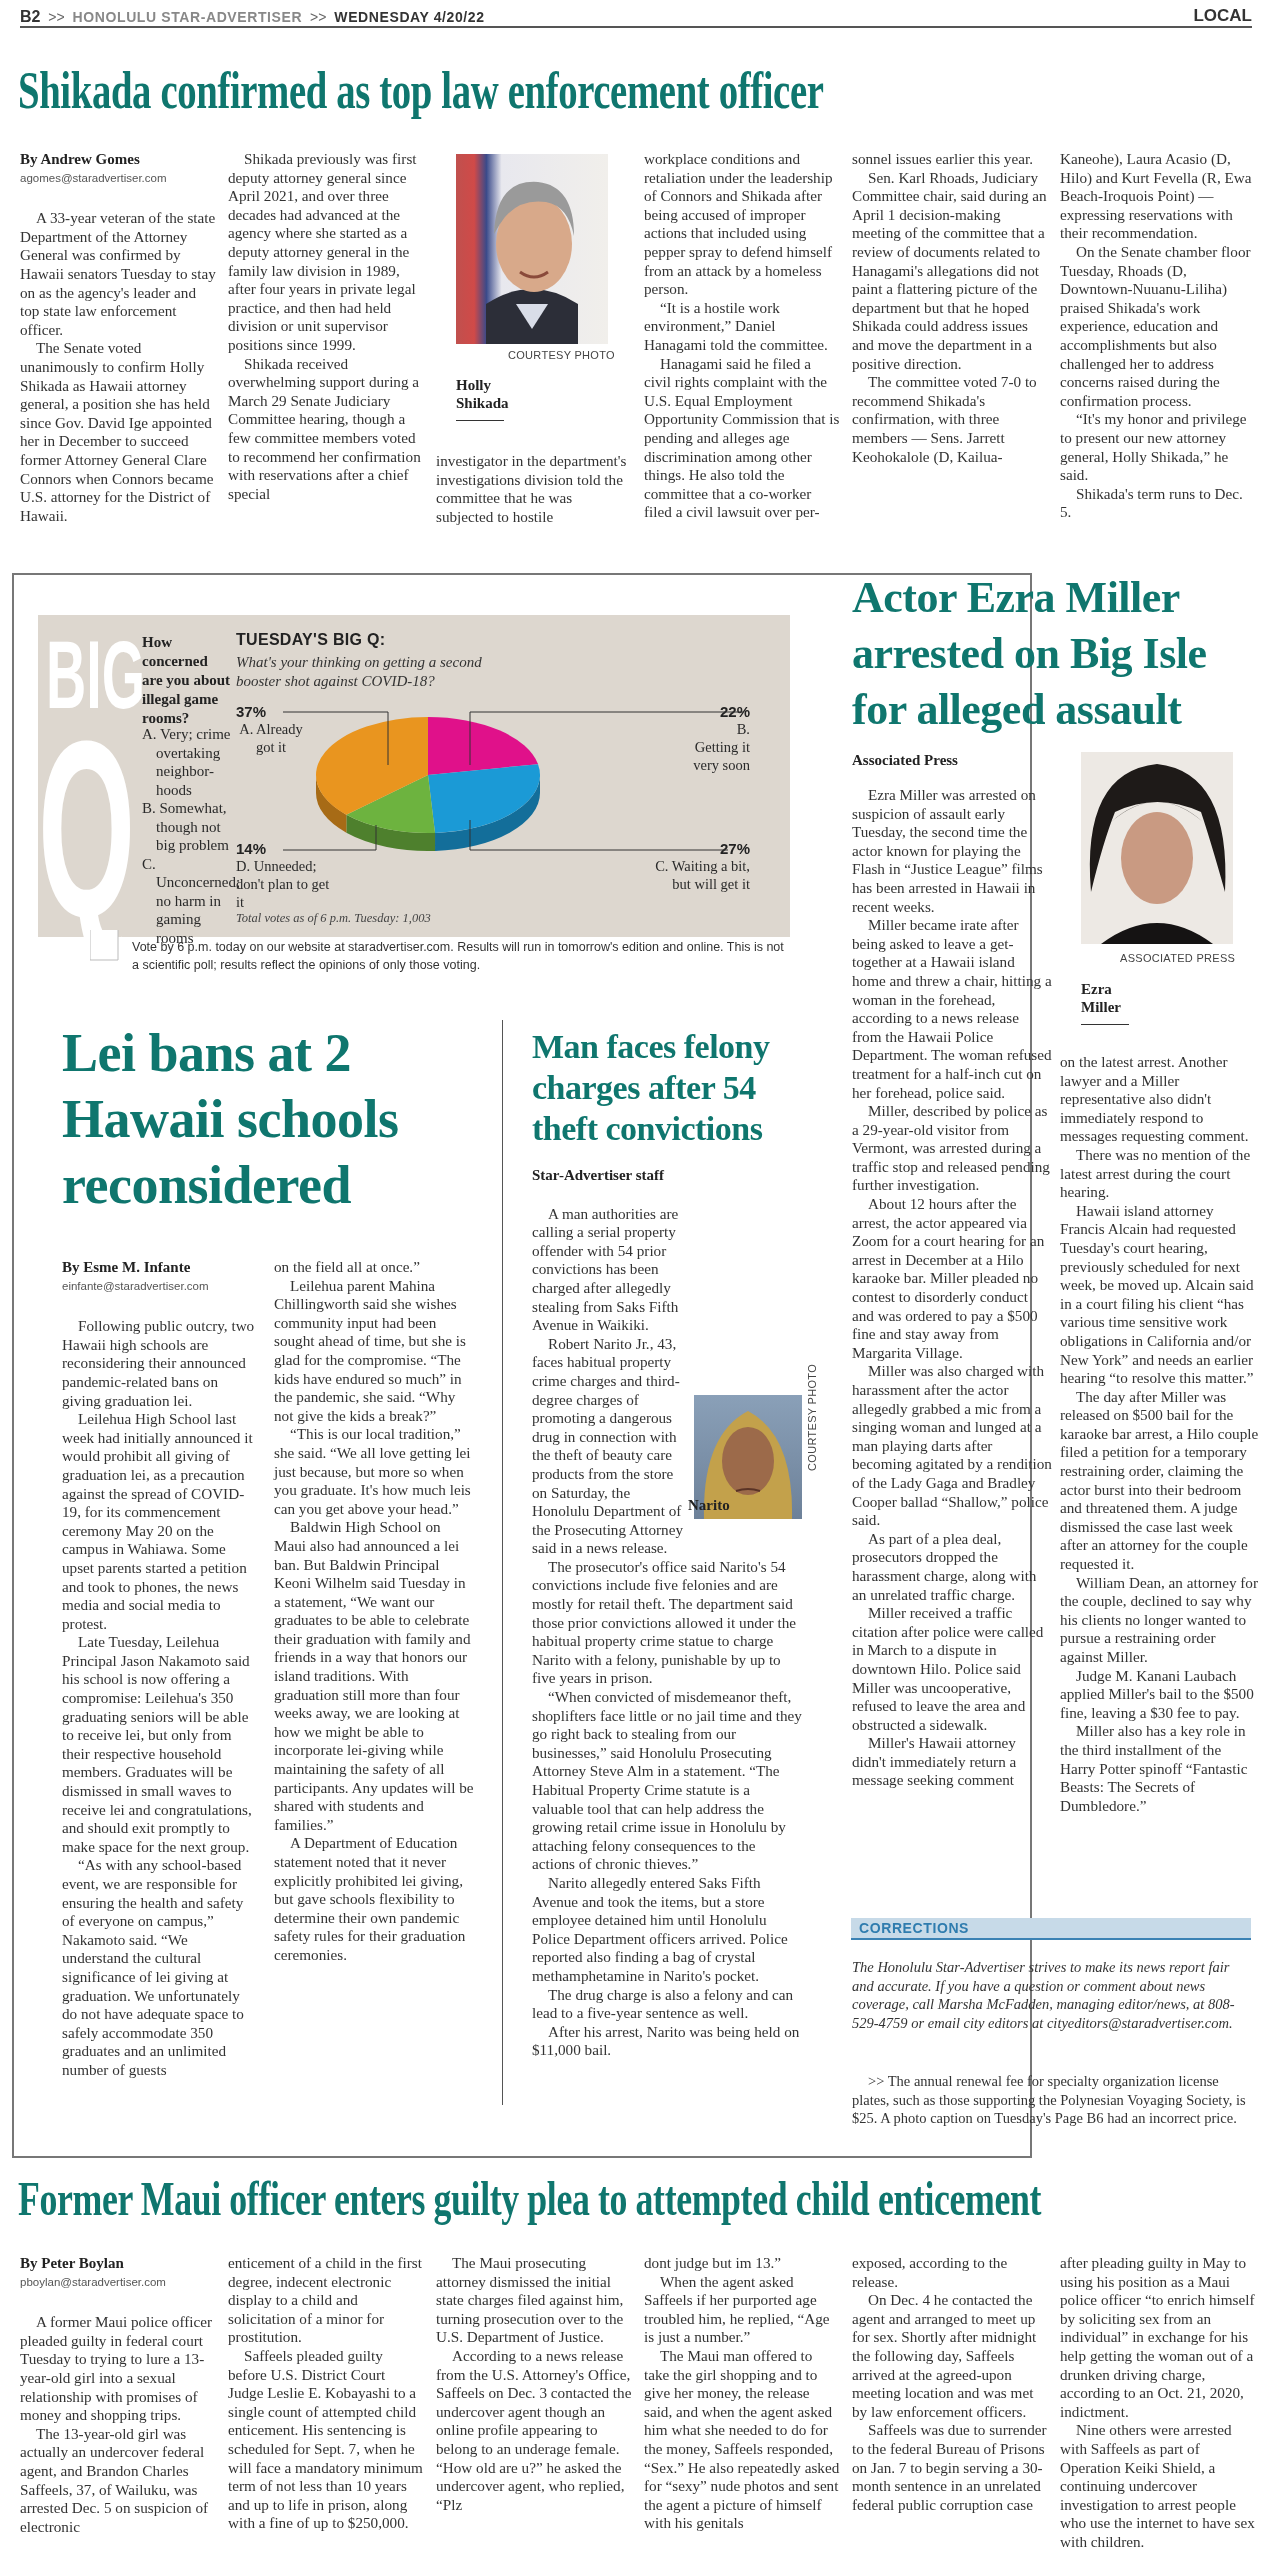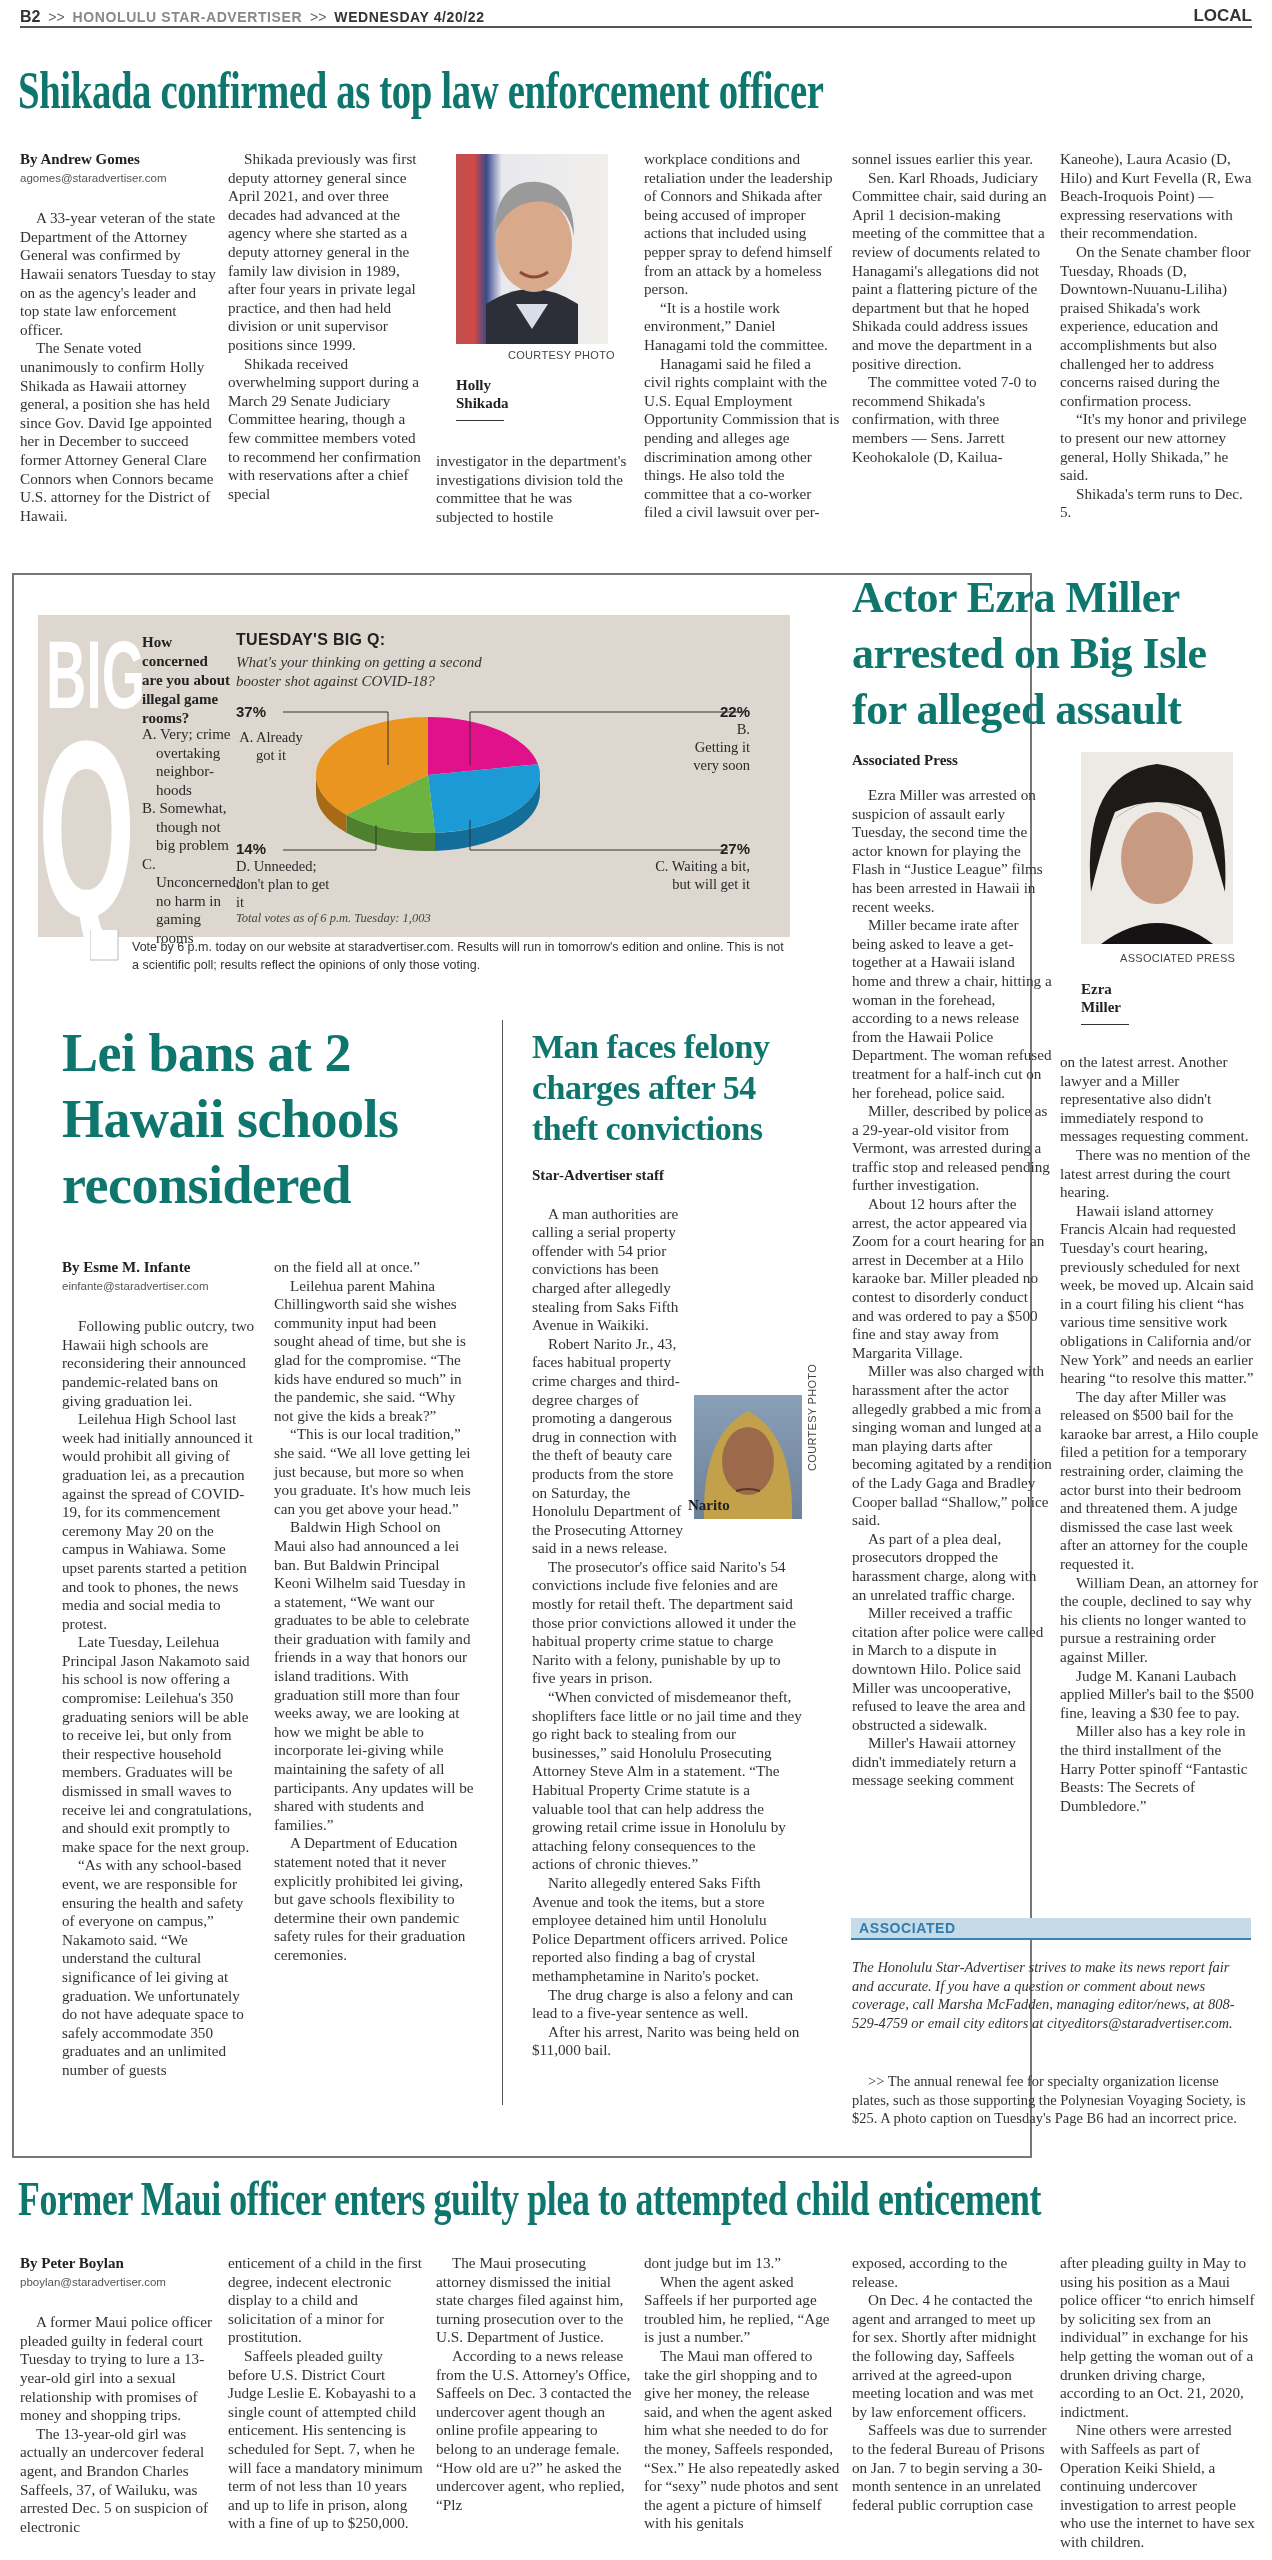--- a/index.html
+++ b/index.html
@@ -141,21 +141,21 @@
       <path d="M127.0325381872831,117.88555024883975 A112,58 0 0 1 38.355513728801895,99.70373214386393 L38.355513728801895,117.70373214386393 A112,58 0 0 0 127.0325381872831,135.88555024883976 Z" fill="rgb(78,128,45)"></path>
       <path d="M38.355513728801895,99.70373214386393 A112,58 0 0 1 8,60.00000000000001 L8,78 A112,58 0 0 0 38.355513728801895,117.70373214386393 Z" fill="rgb(167,107,22)"></path>
       <path d="M120,60 L120,2 A112,58 0 0 1 230.01617208161315,49.13188375402797 Z" fill="#e0118a"></path>
       <path d="M120,60 L230.01617208161315,49.13188375402797 A112,58 0 0 1 127.0325381872831,117.88555024883975 Z" fill="#1b9ad6"></path>
       <path d="M120,60 L127.0325381872831,117.88555024883975 A112,58 0 0 1 38.355513728801895,99.70373214386393 Z" fill="#6db33f"></path>
       <path d="M120,60 L38.355513728801895,99.70373214386393 A112,58 0 0 1 119.99999999999999,2 Z" fill="#e9951f"></path>
     </svg>
 
   <div class="abs" style="left:198px; top:88px;">
     <div class="pct">37%</div>
-    <div class="pct-label" style="width:70px; text-align:center;margin-top:8px;">A. Already got it</div>
+    <div class="pct-label" style="width:70px; text-align:center;">A. Already got it</div>
   </div>
   <div class="abs" style="left:622px; top:88px; text-align:right; width:90px;">
     <div class="pct">22%</div>
     <div class="pct-label" style="width:60px; margin-left:30px;">B. Getting it very soon</div>
   </div>
   <div class="abs" style="left:198px; top:225px;">
     <div class="pct">14%</div>
     <div class="pct-label" style="width:100px;">D. Unneeded; don't plan to get it</div>
   </div>
   <div class="abs" style="left:612px; top:225px; width:100px; text-align:right;">
@@ -251,21 +251,21 @@
   <p style="text-indent:0">on the latest arrest. Another lawyer and a Miller representative also didn't immediately respond to messages requesting comment.</p>
   <p>There was no mention of the latest arrest during the court hearing.</p>
   <p>Hawaii island attorney Francis Alcain had requested Tuesday's court hearing, previously scheduled for next week, be moved up. Alcain said in a court filing his client “has various time sensitive work obligations in California and/or New York” and needs an earlier hearing “to resolve this matter.”</p>
   <p>The day after Miller was released on $500 bail for the karaoke bar arrest, a Hilo couple filed a petition for a temporary restraining order, claiming the actor burst into their bedroom and threatened them. A judge dismissed the case last week after an attorney for the couple requested it.</p>
   <p>William Dean, an attorney for the couple, declined to say why his clients no longer wanted to pursue a restraining order against Miller.</p>
   <p>Judge M. Kanani Laubach applied Miller's bail to the $500 fine, leaving a $30 fee to pay.</p>
   <p>Miller also has a key role in the third installment of the Harry Potter spinoff “Fantastic Beasts: The Secrets of Dumbledore.”</p>
 </div>
 
 <div class="abs corr-bar">
-  <span>ASSOCIATED</span>
+  <span>CORRECTIONS</span>
 </div>
 <div class="abs body-text italic-text" style="left:852px; top:1958px; width:400px; font-size:14.5px;">The Honolulu Star-Advertiser strives to make its news report fair and accurate. If you have a question or comment about news coverage, call Marsha McFadden, managing editor/news, at 808-529-4759 or email city editors at cityeditors@staradvertiser.com.</div>
 <div class="abs body-text" style="left:852px; top:2072px; width:400px; text-indent:16px; font-size:14.5px;">&gt;&gt; The annual renewal fee for specialty organization license plates, such as those supporting the Polynesian Voyaging Society, is $25. A photo caption on Tuesday's Page B6 had an incorrect price.</div>
 
 <div class="abs headline" style="left:18px; top:2170px; font-size:48px; line-height:58px;">
   <span class="cond" style="transform:scaleX(0.745);">Former Maui officer enters guilty plea to attempted child enticement</span>
 </div>
 
 <div class="col body-text" style="left:20px; top:2254px; width:196px;">
   <div class="byline-name">By Peter Boylan</div>

